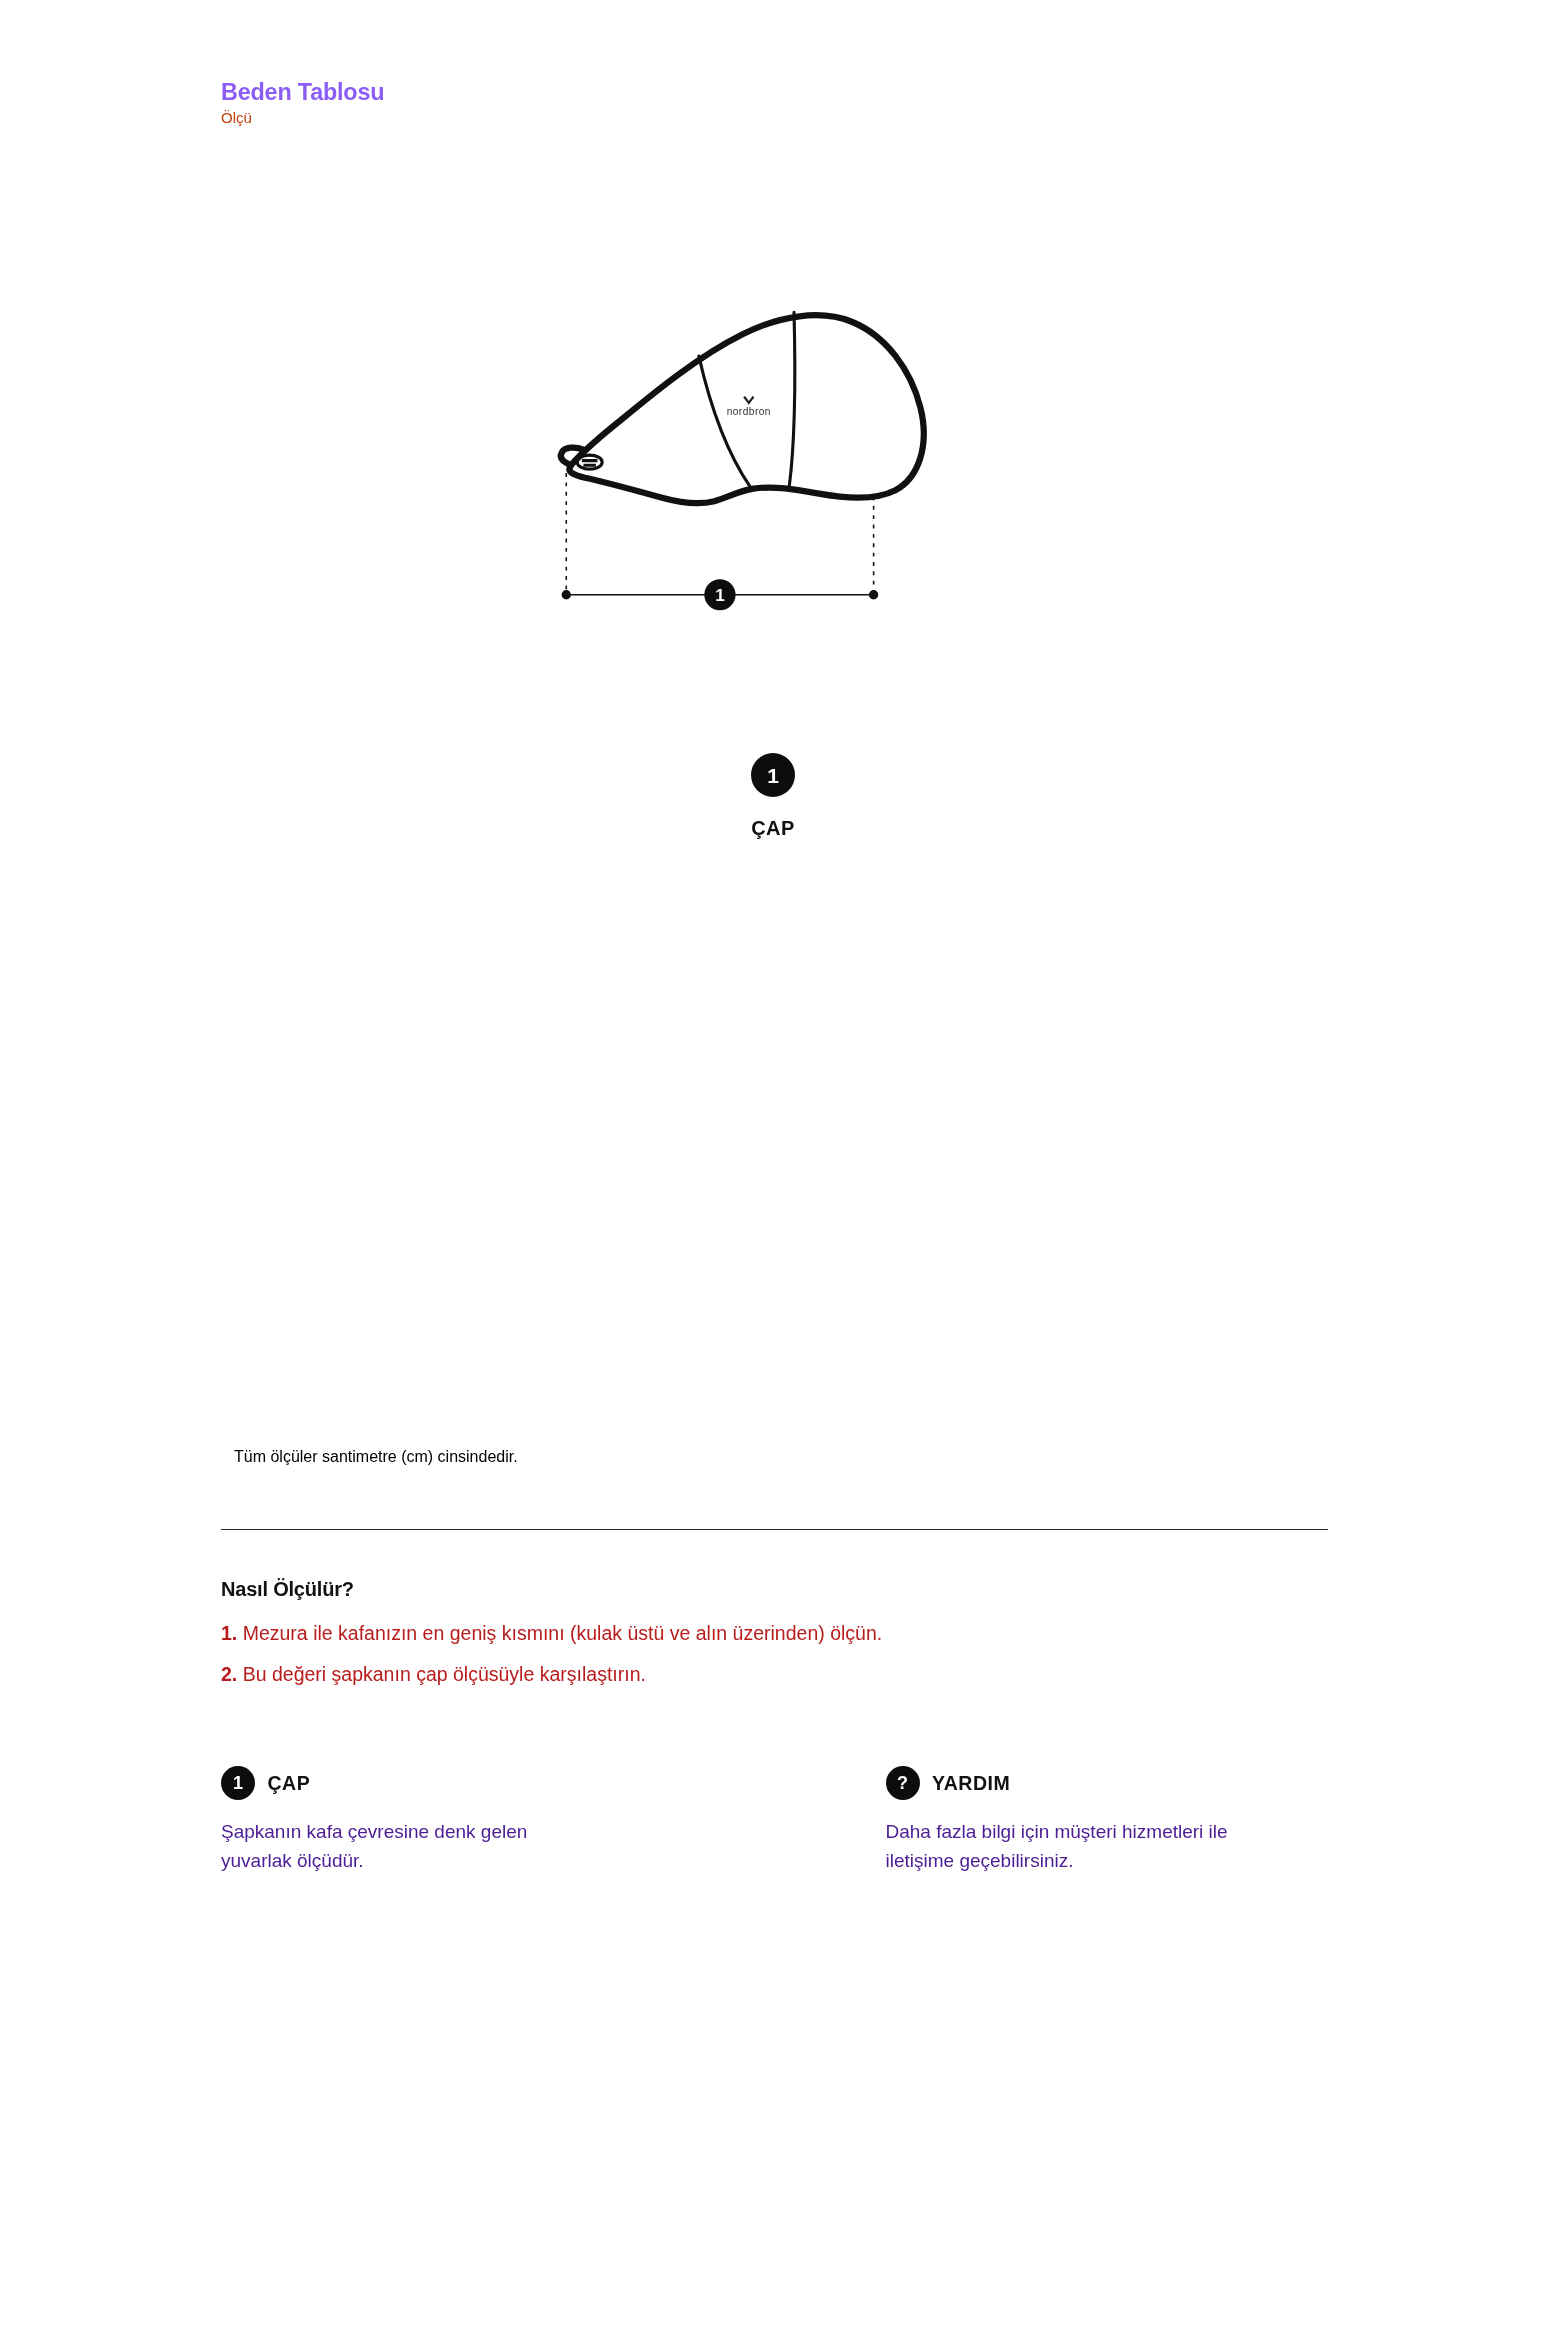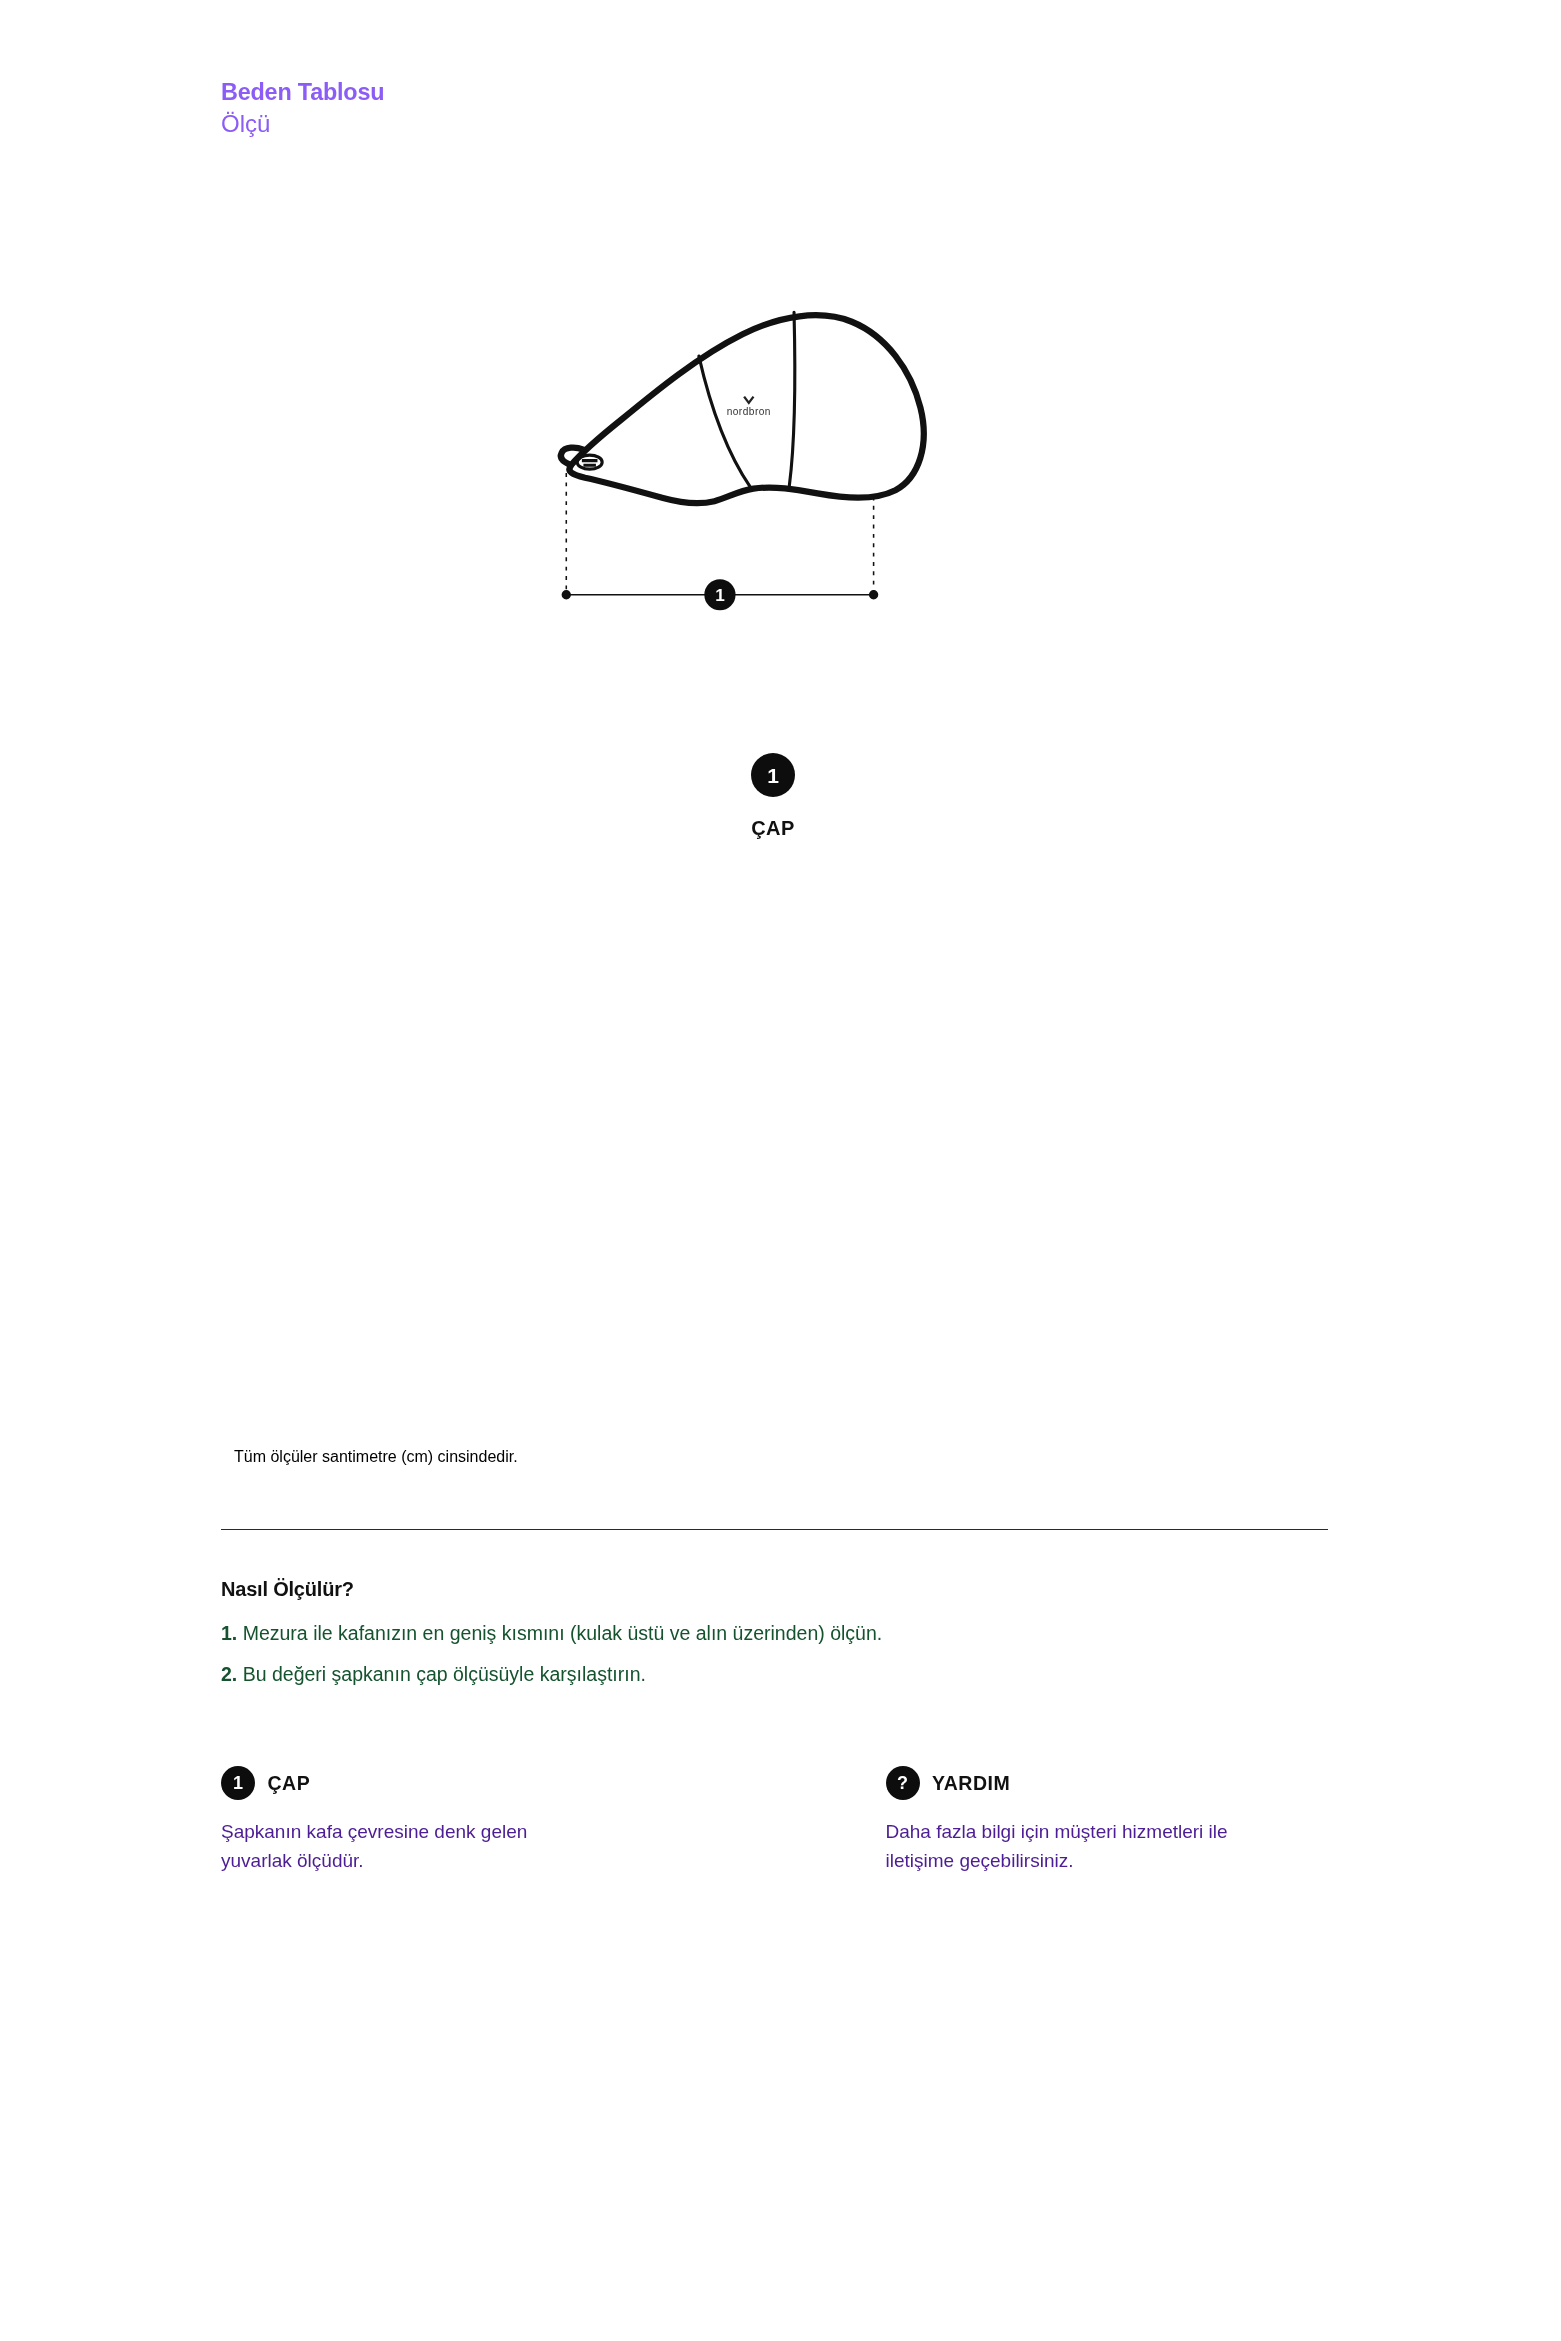--- a/index.html
+++ b/index.html
@@ -34,24 +34,24 @@
   }
   .header .title {
     font-size: 23.4px;
     font-weight: bold;
     letter-spacing: -0.2px;
     line-height: 1.2;
     color: #8b5cf6;
     margin: 0;
   }
   .header .subtitle {
-    font-size: 24px;
+    font-size: 15px;
     font-weight: normal;
     line-height: 1.25;
-    color: #8b5cf6;
+    color: #c2410c;
     margin: 3.1px 0 0 0;
   }
 
   
   .illustration {
     position: absolute;
     left: 546px;
     top: 289px;
     width: 468px;
     height: 351px;
@@ -133,21 +133,21 @@
   .howto-title {
     font-size: 20px;
     font-weight: bold;
     color: #111111;
     margin: 0 0 17px 0;
     letter-spacing: -0.2px;
   }
   .howto-step {
     font-size: 19.5px;
     line-height: 1.55;
-    color: #14532d;
+    color: #b91c1c;
     margin: 0 0 11px 0;
   }
   .howto-step .num {
     font-weight: bold;
   }
 
   
   .legend {
     position: absolute;
     left: 221px;

